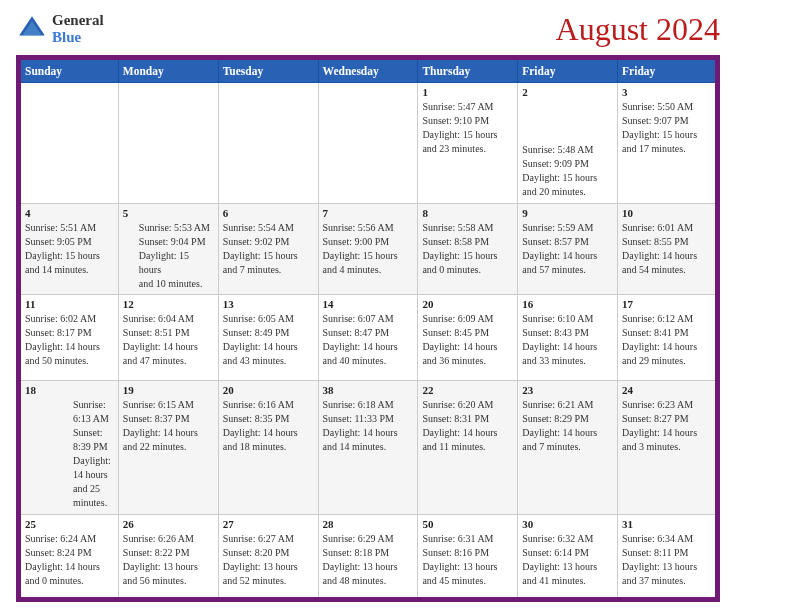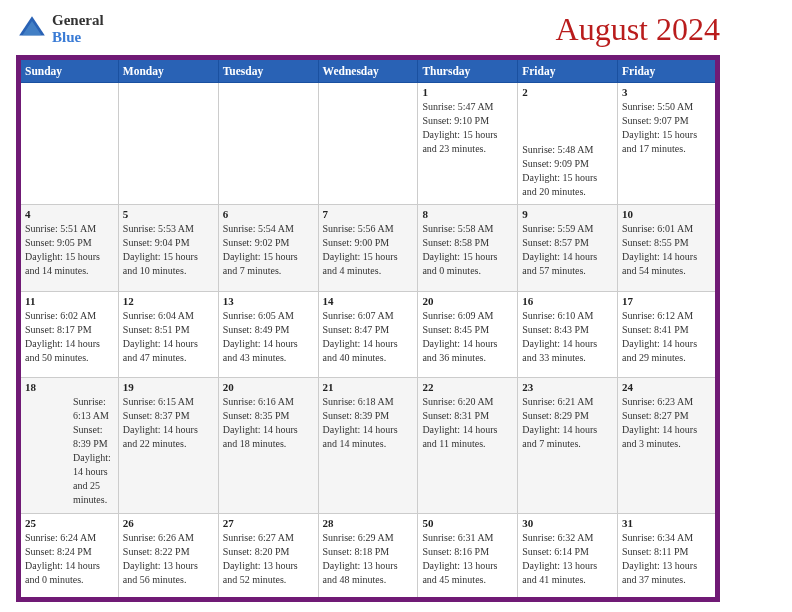--- a/index.html
+++ b/index.html
@@ -168,21 +168,21 @@
         <tr>
           <td>
             <div class="day-number">4</div>
             <div class="day-info" style="white-space: pre-line;">Sunrise: 5:51 AM
 Sunset: 9:05 PM
 Daylight: 15 hours
 and 14 minutes.</div>
           </td>
           <td>
             <div class="day-number">5</div>
-            <div class="day-info" style="white-space: pre-line;">Sunrise: 5:53 AM
+            <div class="day-info" style="white-space: pre-line; margin-left: 16px;">Sunrise: 5:53 AM
 Sunset: 9:04 PM
 Daylight: 15 hours
 and 10 minutes.</div>
           </td>
           <td>
             <div class="day-number">6</div>
             <div class="day-info" style="white-space: pre-line;">Sunrise: 5:54 AM
 Sunset: 9:02 PM
 Daylight: 15 hours
 and 7 minutes.</div>
@@ -283,23 +283,23 @@
 and 22 minutes.</div>
           </td>
           <td>
             <div class="day-number">20</div>
             <div class="day-info" style="white-space: pre-line;">Sunrise: 6:16 AM
 Sunset: 8:35 PM
 Daylight: 14 hours
 and 18 minutes.</div>
           </td>
           <td>
-            <div class="day-number">21</div>
+            <div class="day-number">38</div>
             <div class="day-info" style="white-space: pre-line;">Sunrise: 6:18 AM
-Sunset: 8:39 PM
+Sunset: 11:33 PM
 Daylight: 14 hours
 and 14 minutes.</div>
           </td>
           <td>
             <div class="day-number">22</div>
             <div class="day-info" style="white-space: pre-line;">Sunrise: 6:20 AM
 Sunset: 8:31 PM
 Daylight: 14 hours
 and 11 minutes.</div>
           </td>

